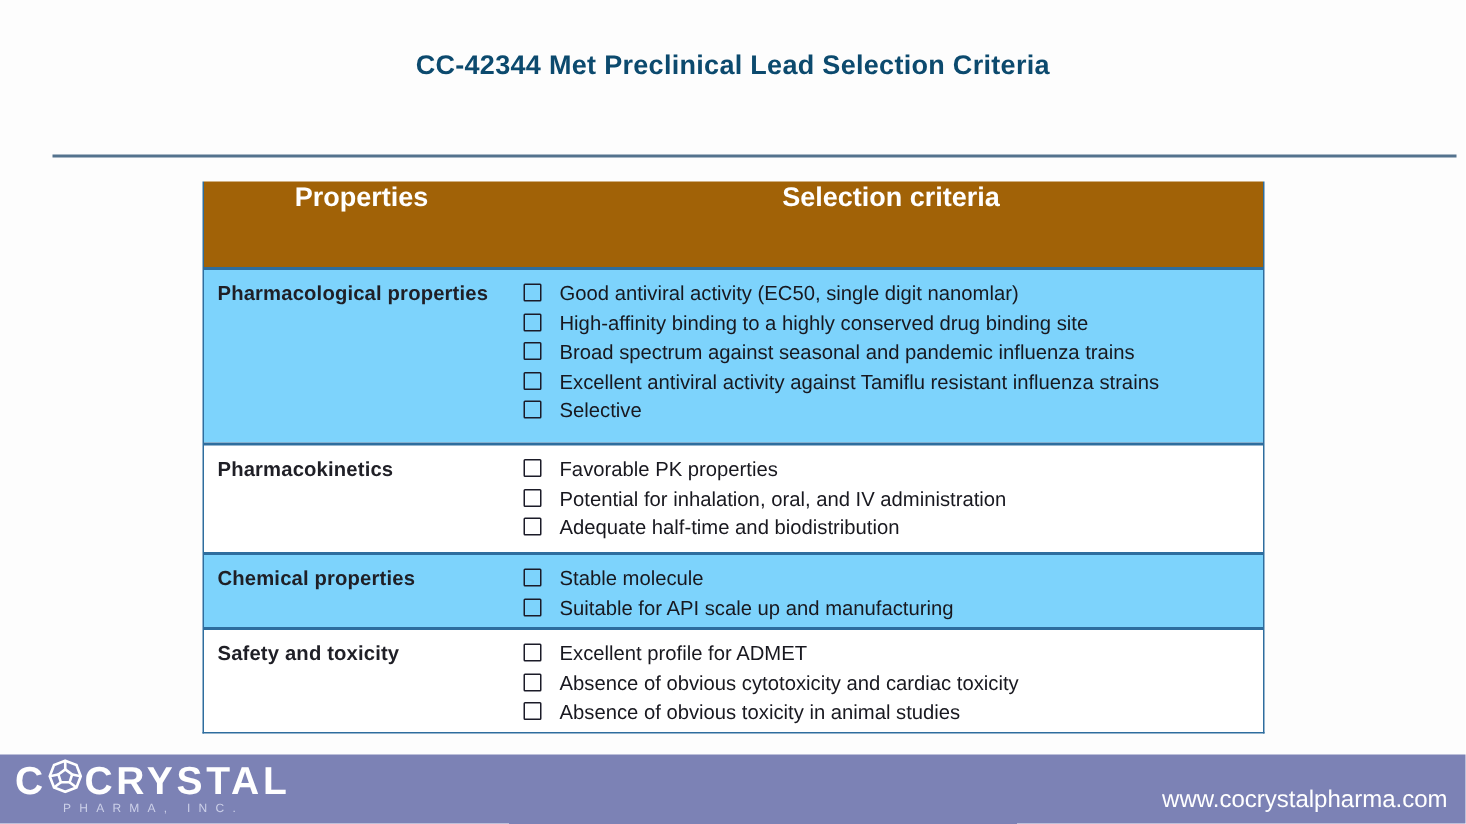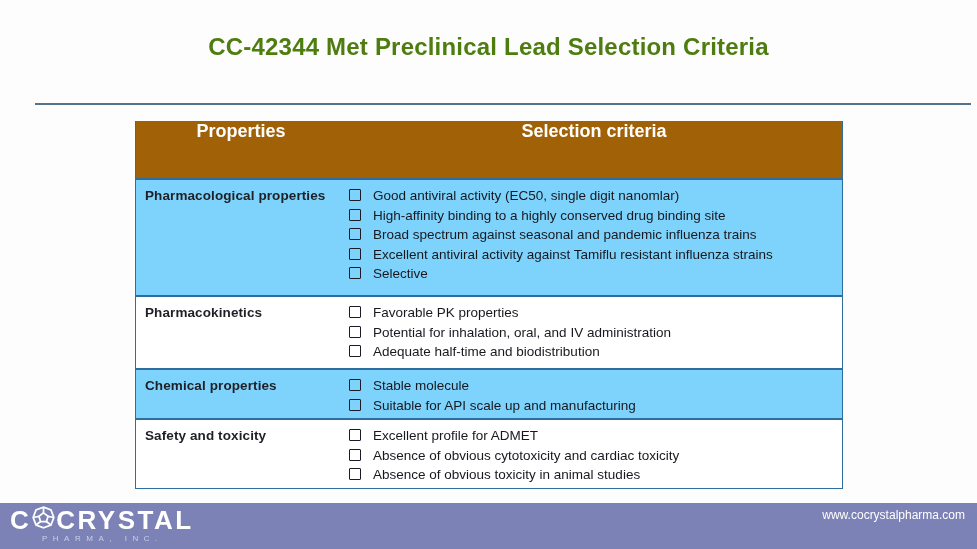--- a/index.html
+++ b/index.html
@@ -1,21 +1,21 @@
 <!DOCTYPE html>
 <html><head>
 <meta charset="utf-8">
 <style>
   html,body{margin:0;padding:0;}
   body{width:977px;height:549px;background:#ffffff;font-family:"Liberation Sans",sans-serif;overflow:hidden;}
   .slide{position:relative;width:977px;height:549px;background:#fdfdfd;}
 
   
   .title{position:absolute;top:33px;left:0;width:977px;text-align:center;
-         font-size:24px;font-weight:bold;color:#4d7c0f;letter-spacing:.2px;}
+         font-size:18px;font-weight:bold;color:#0c4a6e;letter-spacing:.2px;}
   .title-rule{position:absolute;top:103px;left:35px;width:936px;height:2px;background:#54738e;}
 
   
   .tbl{position:absolute;left:135px;top:121px;width:708px;box-sizing:border-box;
        border:1px solid #2e6d9e;border-top:none;background:#ffffff;}
   .tbl-header{display:flex;height:57px;background:#a16207;align-items:flex-start;}
   .th{color:#ffffff;font-weight:bold;font-size:18px;text-align:center;}
   .th-prop{width:210px;}
   .th-crit{flex:1;}
   .trow{display:flex;box-sizing:border-box;border-top:2px solid #2e6d9e;}
@@ -31,21 +31,21 @@
   .h-r1{height:117px;} .h-r2{height:73px;} .h-r3{height:50px;} .h-r4{height:70px;}
 
   
   .footer{position:absolute;left:0;bottom:0;width:977px;height:46px;background:#7c82b5;}
   .logo{position:absolute;left:10px;top:3px;color:#ffffff;}
   .logo-main{display:flex;align-items:center;font-size:26px;font-weight:bold;letter-spacing:2.5px;line-height:28px;}
   .logo-main .gem{margin:0 1px 0 1px;display:inline-block;}
   .logo-sub{font-size:8px;letter-spacing:5.5px;color:#ccd0e8;margin:0 0 0 32px;line-height:10px;}
   .page-num{position:absolute;left:0;top:14px;width:977px;text-align:center;
             color:#ffffff;font-size:14px;}
-  .site-url{position:absolute;right:12px;top:5px;color:#ffffff;font-size:12px;}
+  .site-url{position:absolute;right:12px;top:22px;color:#ffffff;font-size:16px;}
 </style>
 </head>
 <body>
 
 <div class="slide">
 
   <div class="title">CC-42344 Met Preclinical Lead Selection Criteria</div>
   <div class="title-rule"></div>
 
   <div class="tbl">

